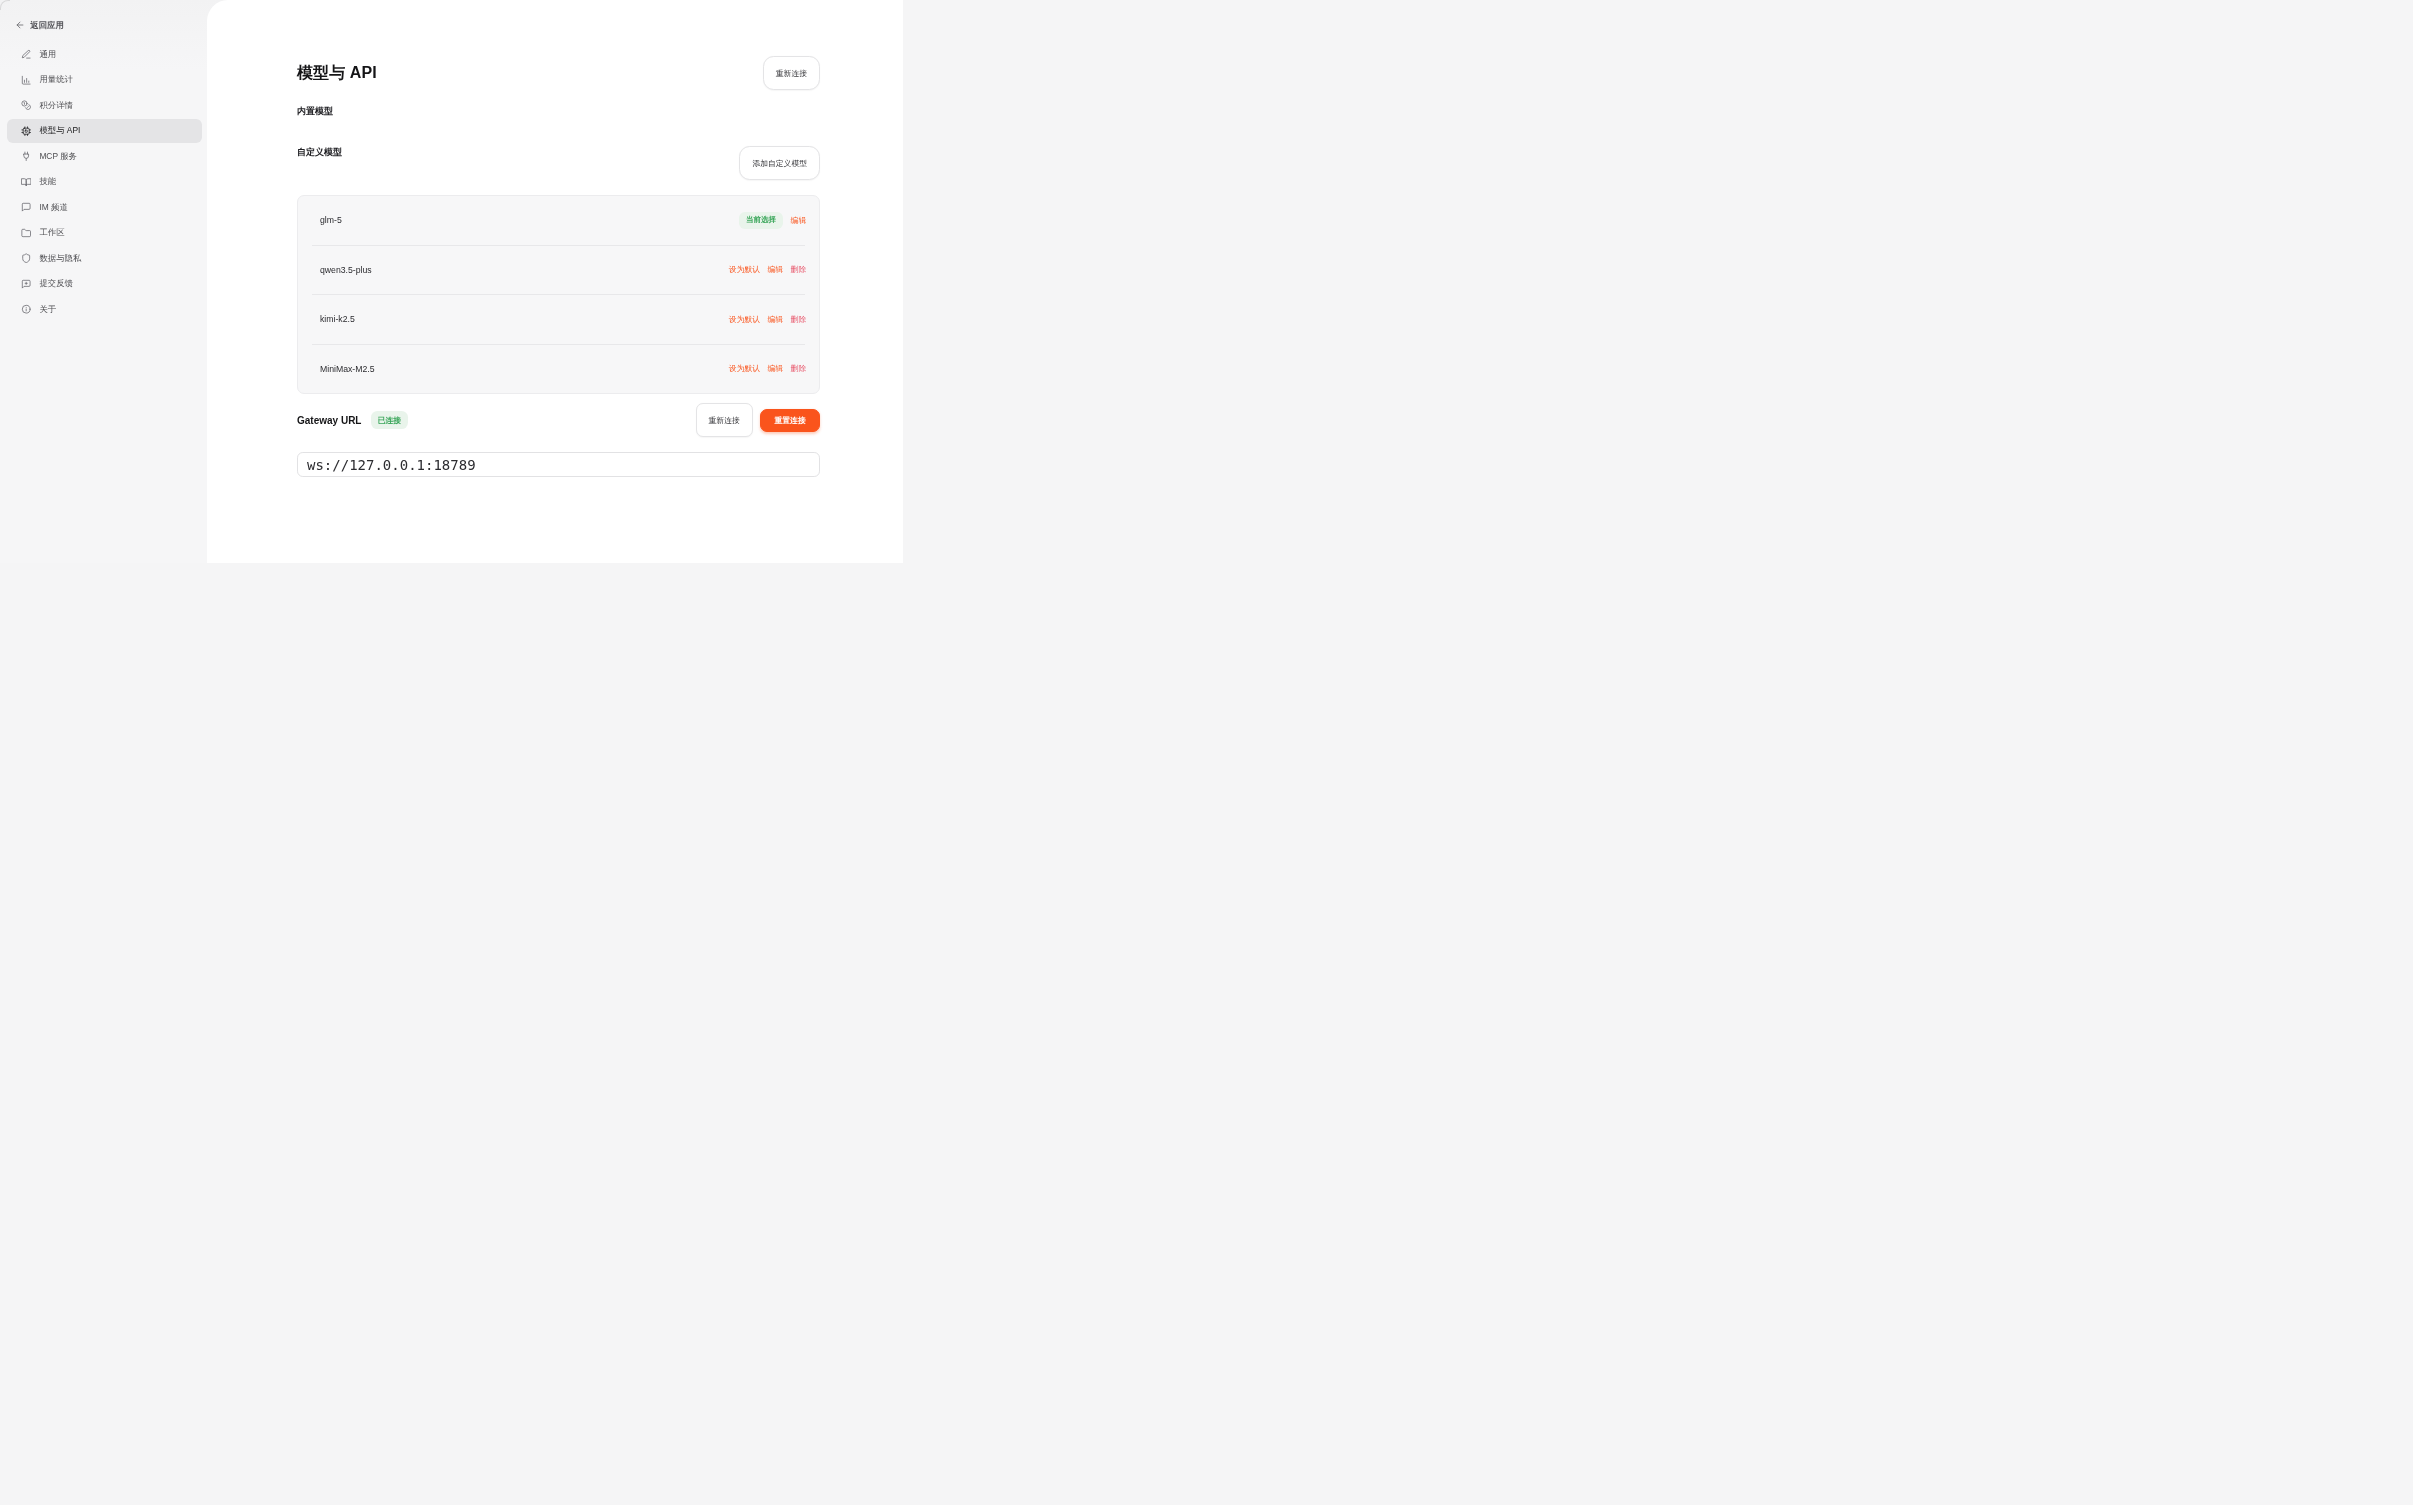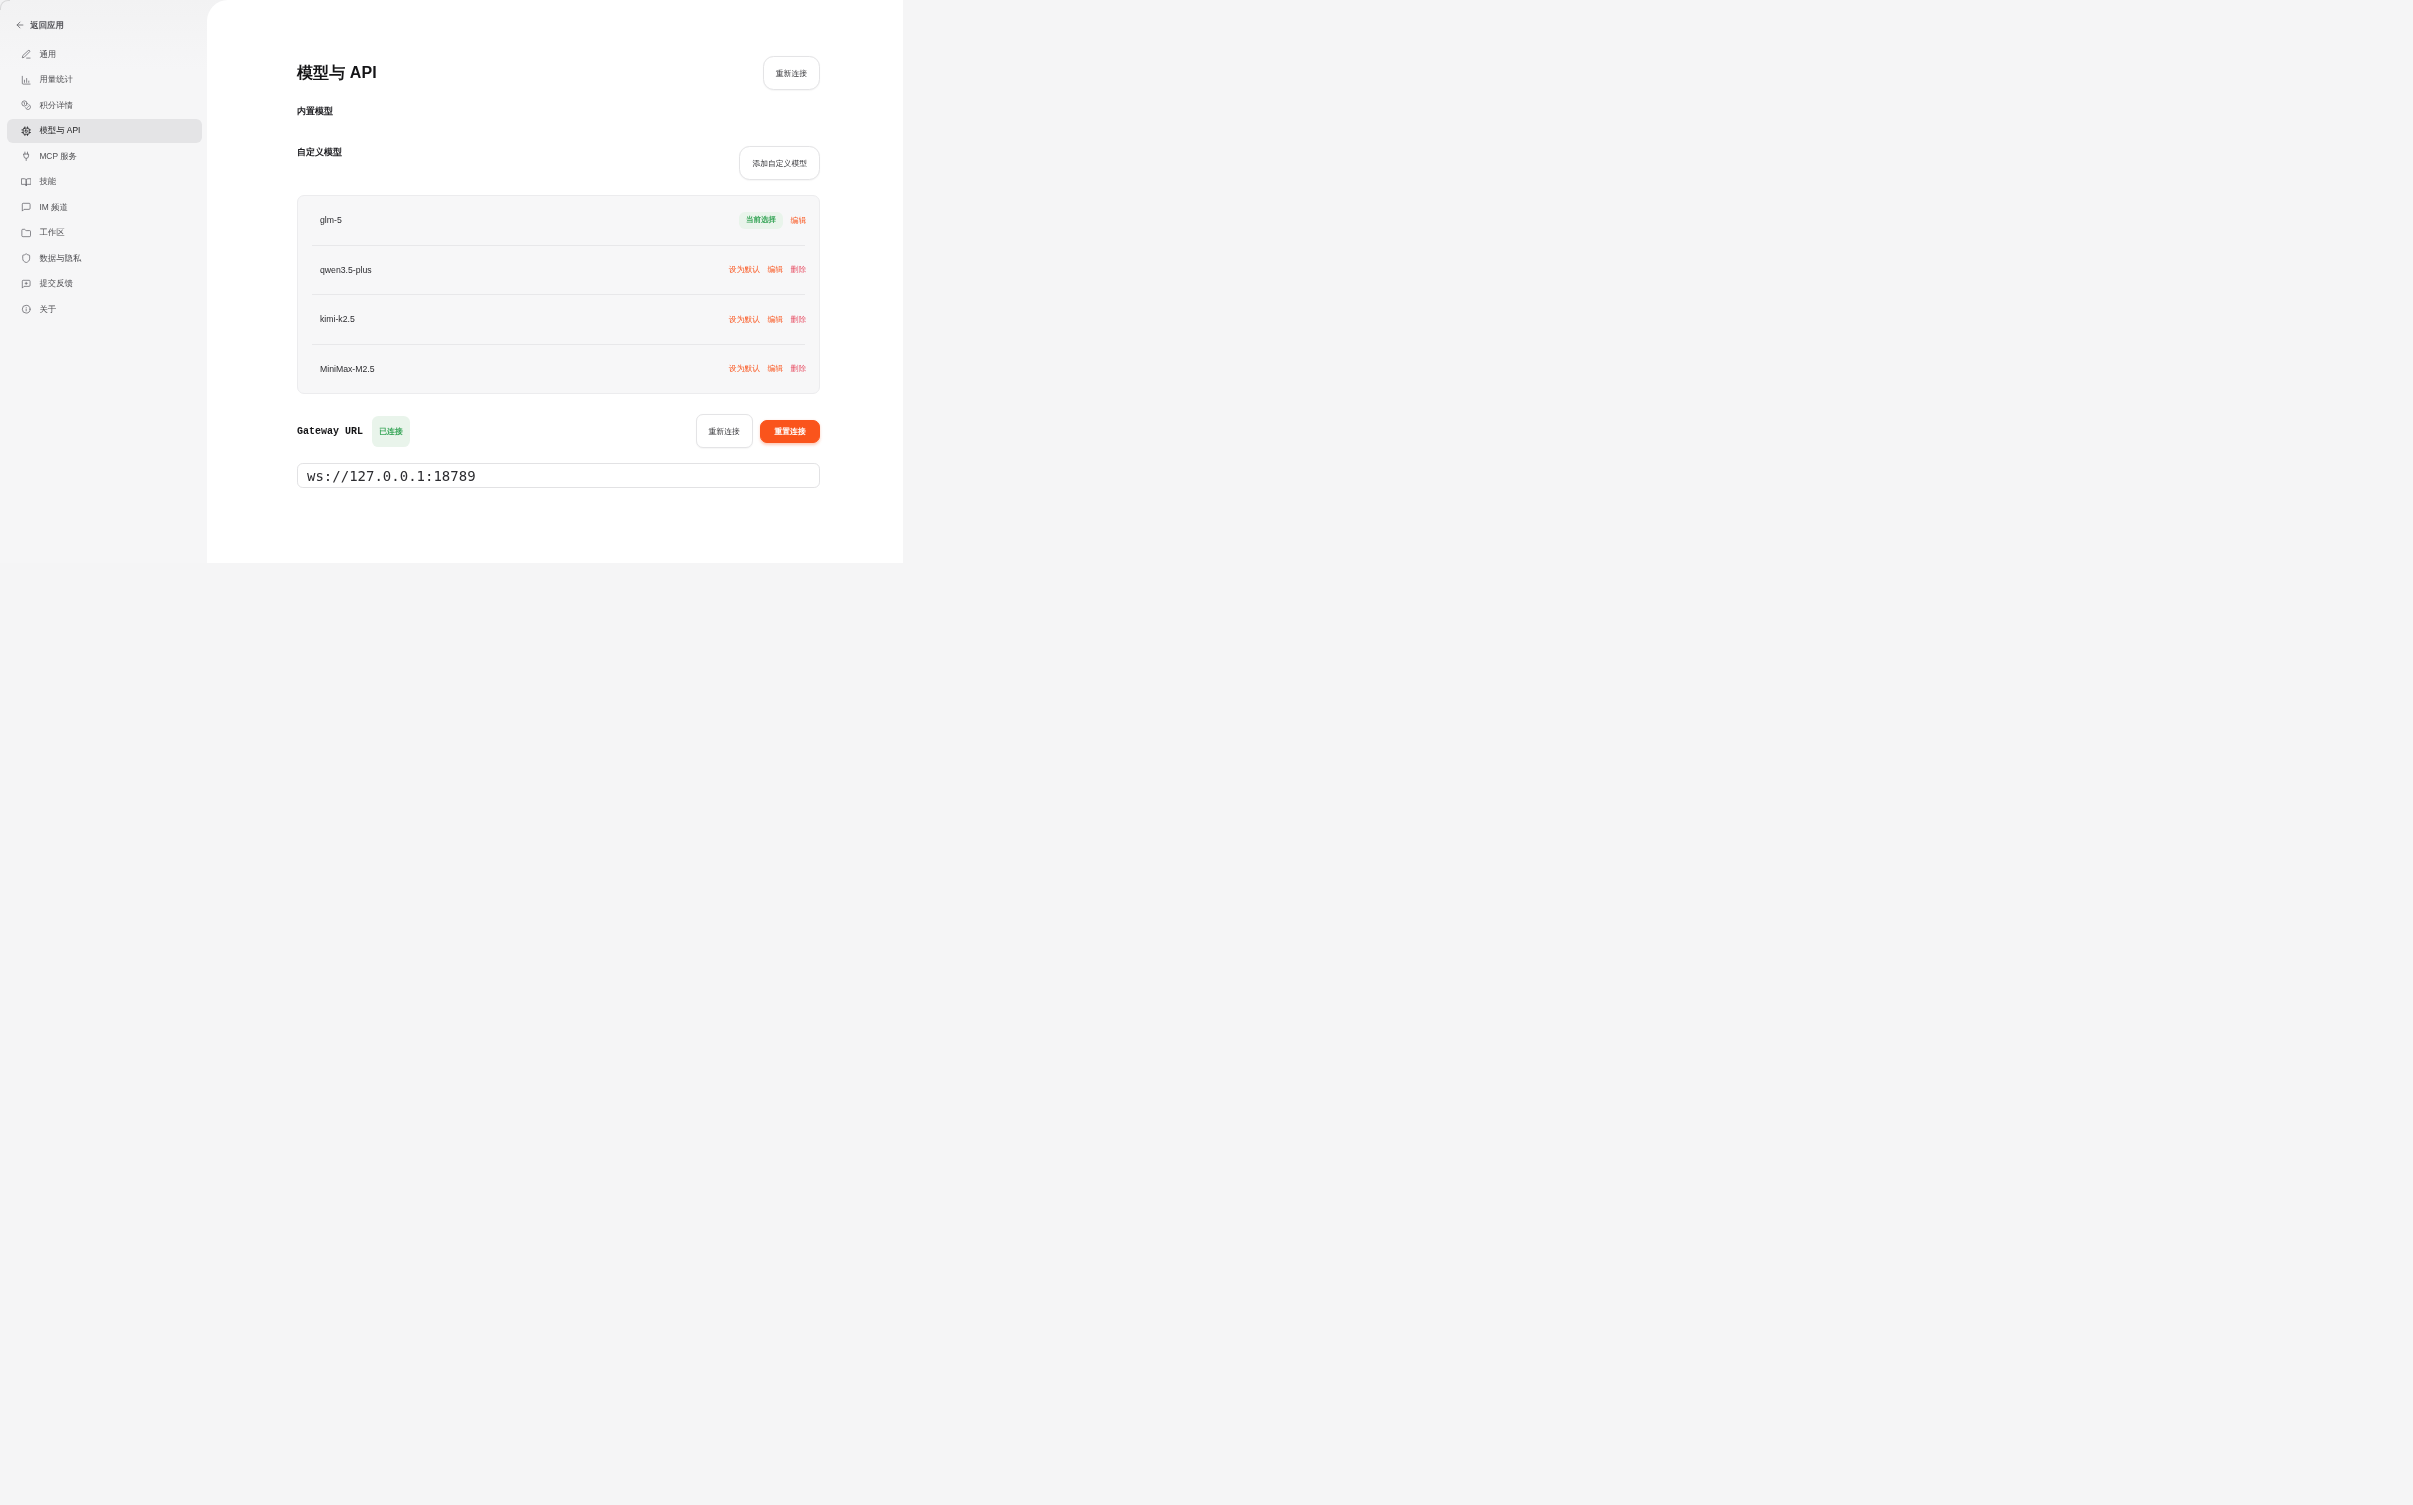--- a/index.html
+++ b/index.html
@@ -70,25 +70,25 @@
     border-radius:5.8px;background:var(--success_bg,#e9f4eb);
     color:var(--success,#3aa65a);font-size:7.5px;font-weight:700;text-align:center;
   }
   .link{font-size:7.8px;font-weight:500;cursor:pointer;text-decoration:none;}
   .link.accent{color:var(--accent,#fa541c);}
   .link.delete{color:var(--danger,#e8566b);}
   .section-row{
     margin-top:28px;display:flex;align-items:flex-start;justify-content:space-between;
   }
   .gateway-row{
-    margin-top:20px;display:flex;align-items:center;justify-content:space-between;font-family:Liberation Mono, monospace;
+    margin-top:9px;display:flex;align-items:center;justify-content:space-between;
   }
   .gw-left{display:flex;align-items:center;gap:9.3px;}
   .gw-label{font-size:10px;font-weight:700;color:#151517;}
-  .gw-left .badge{height:31px;border-radius:6.4px;font-size:7.8px;}
+  .gw-left .badge{height:18px;border-radius:6.4px;font-size:7.8px;}
   .gw-buttons{display:flex;align-items:center;gap:7.5px;}
   .gw-buttons .btn{height:22.6px;}
   .url-input{
     margin-top:14.5px;width:100%;height:25.5px;display:block;
     background:#fff;border:0.6px solid #e2e2e4;border-radius:5.8px;
     padding:0 9px;font-family:"DejaVu Sans Mono","Liberation Mono",monospace;
     font-size:14px;color:#2c2c30;outline:none;
   }
 </style>
 </head>

